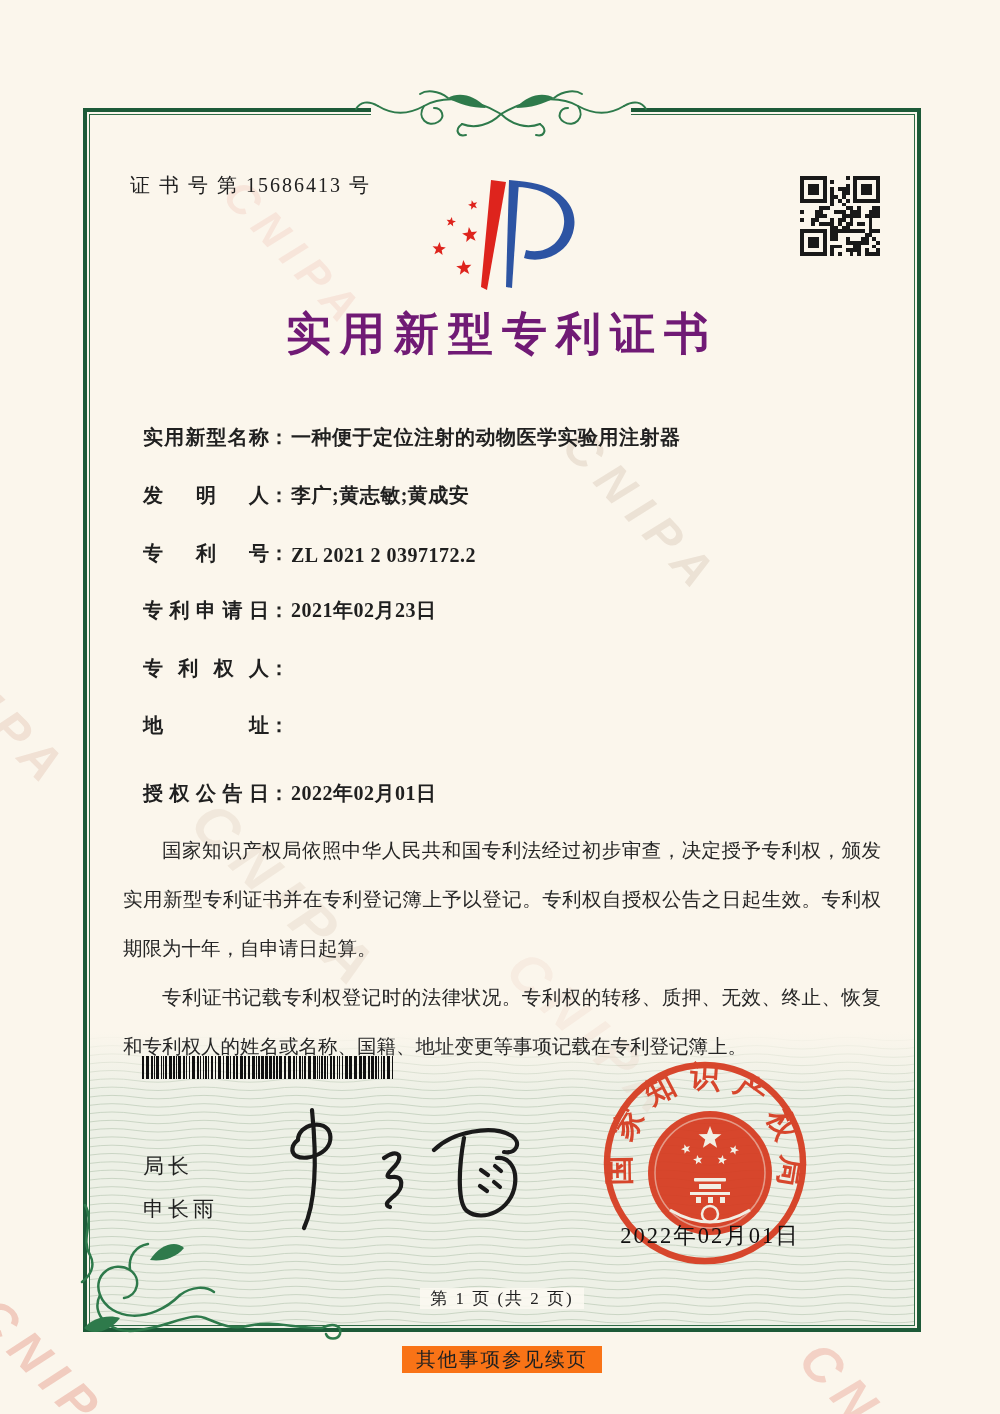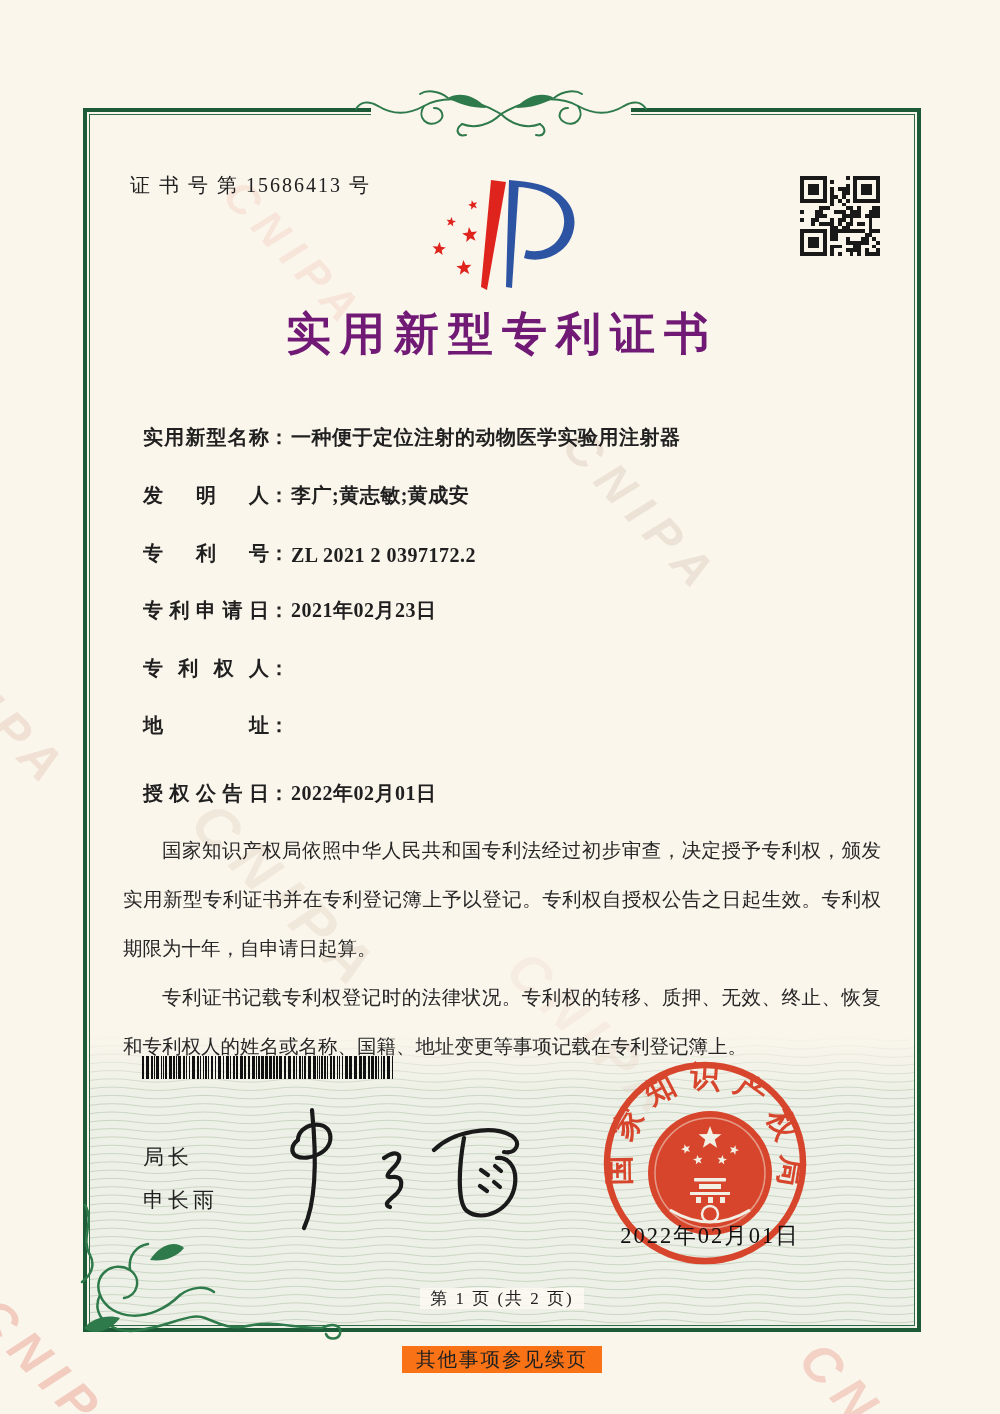--- a/index.html
+++ b/index.html
@@ -41,21 +41,21 @@
   .addr .f-value{max-width:512px;line-height:31px;}
   .grant-row{display:block;position:absolute;}
   .grant-g2{position:absolute;left:330px;top:0;}
   
   .bodytext{position:absolute;left:123px;top:826px;width:758px;font-size:19.5px;line-height:49px;
             text-align:justify;color:#262626;z-index:5;}
   .bodytext p{margin:0;text-indent:2em;}
   
   .barcode{position:absolute;left:142px;top:1056px;width:258px;height:23px;z-index:5;}
   .sig-title,.sig-name{position:absolute;left:143px;font-family:"Liberation Sans","DejaVu Sans",sans-serif;
-            font-size:21px;letter-spacing:4px;color:#1f1f1f;z-index:5;}
+            font-size:21px;letter-spacing:4px;color:#1f1f1f;z-index:5;margin-top:9px;}
   .sig-title{top:1143px;} .sig-name{top:1186px;}
   .sig-svg{position:absolute;left:268px;top:1106px;width:260px;height:130px;z-index:5;}
   .seal{position:absolute;left:600px;top:1058px;width:212px;height:212px;z-index:6;opacity:.93;}
   .seal-date{position:absolute;left:608px;top:1220px;width:204px;text-align:center;font-size:22.5px;
              letter-spacing:2px;color:#101010;z-index:7;}
   .page-num{position:absolute;left:83px;width:838px;top:1287px;text-align:center;font-size:17px;
             letter-spacing:2px;z-index:5;}
   .page-num span{background:rgba(252,249,241,.85);padding:1px 10px;}
   .footer-note{position:absolute;left:83px;width:838px;top:1346px;text-align:center;font-size:19.5px;
                letter-spacing:2px;z-index:5;}

